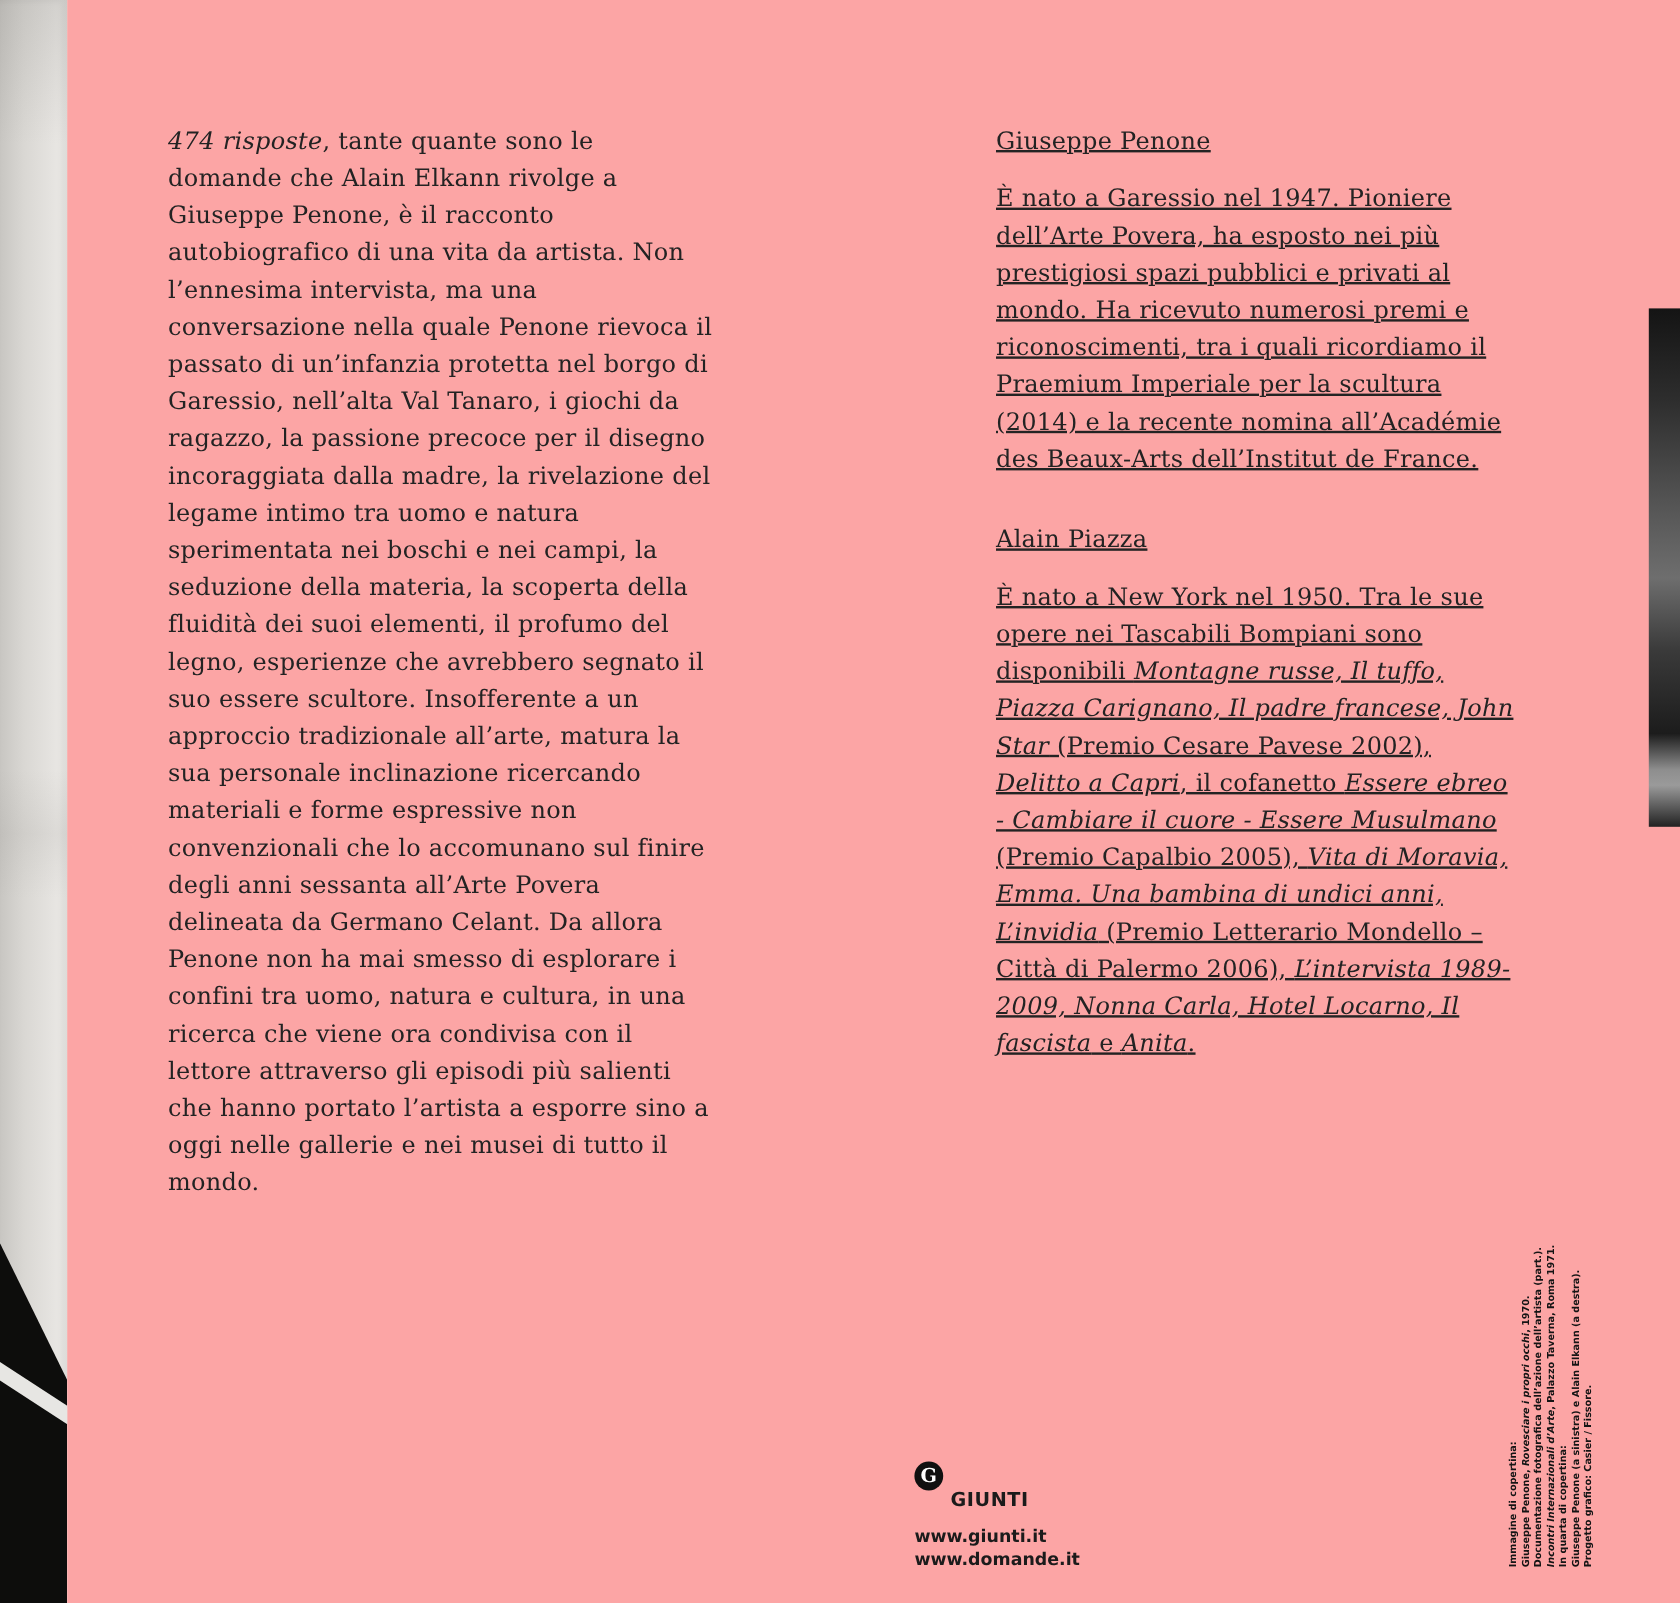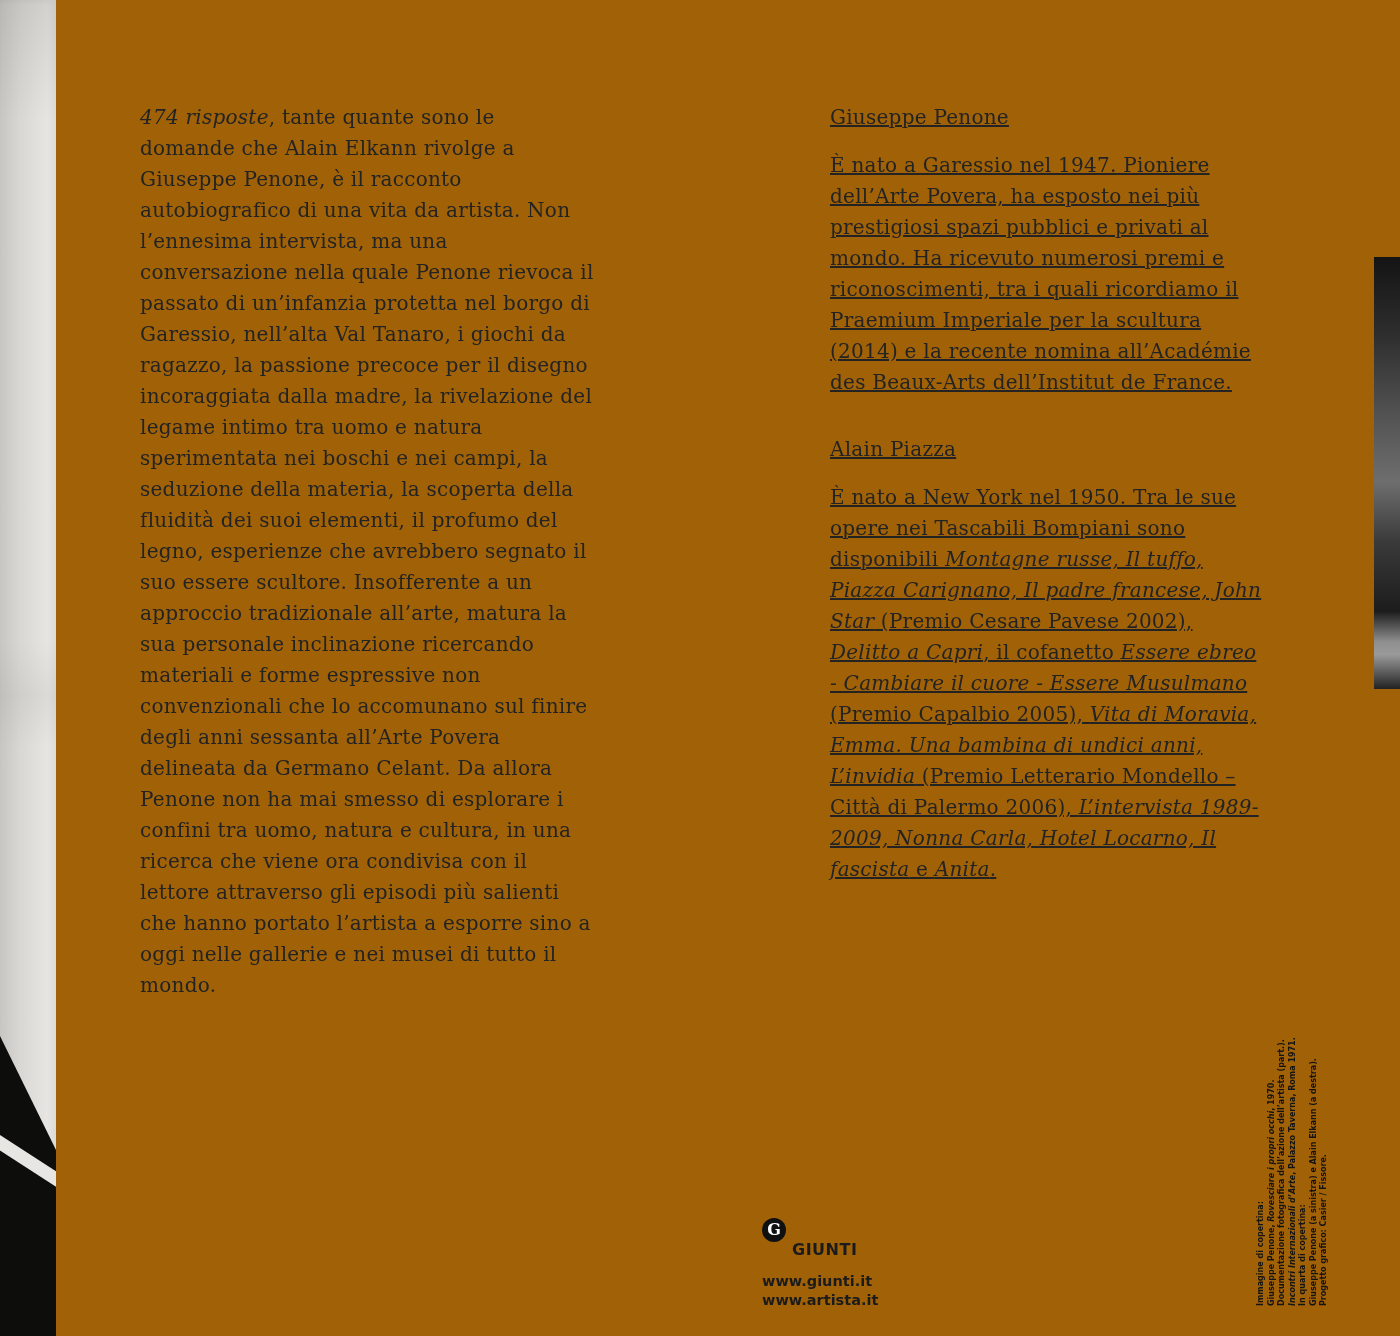--- a/index.html
+++ b/index.html
@@ -5,21 +5,21 @@
   * { margin: 0; padding: 0; box-sizing: border-box; }
   html, body { background: #ffffff; }
   body {
     width: 1400px; height: 1336px;
     font-family: "DejaVu Serif", serif;
     position: relative;
   }
   .page {
     position: absolute; left: 0; top: 0;
     width: 1400px; height: 1336px;
-    background: #a16207;
+    background: #fca5a5;
     overflow: hidden;
   }
 
   
   .left-strip {
     position: absolute; left: 0; top: 0;
     width: 56px; height: 1336px;
     background: linear-gradient(90deg, #c8c6c2 0%, #d9d7d3 35%, #eceae7 100%);
     box-shadow: inset -4px 0 6px rgba(0,0,0,0.07);
     overflow: hidden;
@@ -125,21 +125,21 @@
 
   <div class="footer">
     <div class="logo-row">
       <span class="logo-circle">
         <span>G</span>
       </span>
       <span class="logo-text">GIUNTI</span>
     </div>
     <div class="urls">
       <div>www.giunti.it</div>
-      <div>www.artista.it</div>
+      <div>www.domande.it</div>
     </div>
   </div>
 
   <div class="credits">
     <div class="credits-inner">
       <div class="credit-line"><span class="seg-b">Immagine di copertina:</span></div>
       <div class="credit-line"><span>Giuseppe Penone, </span><span class="seg-i">Rovesciare i propri occhi</span><span>, 1970.</span></div>
       <div class="credit-line"><span>Documentazione fotografica dell’azione dell’artista (part.).</span></div>
       <div class="credit-line"><span class="seg-i">Incontri Internazionali d’Arte</span><span>, Palazzo Taverna, Roma 1971.</span></div>
       <div class="credit-line"><span class="seg-b">In quarta di copertina:</span></div>

